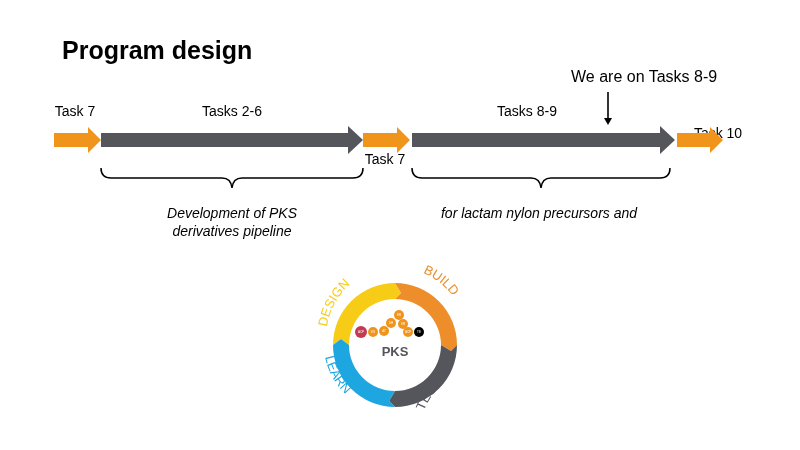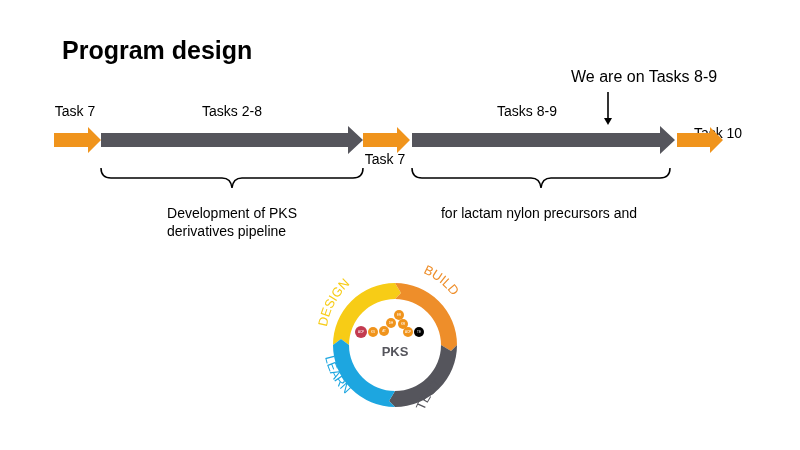--- a/index.html
+++ b/index.html
@@ -1,31 +1,31 @@
 <!DOCTYPE html>
 <html><head>
 <meta charset="utf-8">
 <style>
   html, body { margin: 0; padding: 0; background: #ffffff; }
   body { width: 800px; height: 450px; position: relative; overflow: hidden; font-family: "Liberation Sans", sans-serif; color: #000; }
   .abs { position: absolute; }
   #title { left: 62px; top: 36px; font-size: 25px; font-weight: bold; white-space: nowrap; }
   .task-label { font-size: 14px; white-space: nowrap; transform: translateX(-50%); }
-  .brace-text { font-size: 14px; line-height: 18px; transform: translateX(-50%); white-space: nowrap; }
+  .brace-text { font-size: 14px; text-align: center; line-height: 18px; transform: translateX(-50%); white-space: nowrap; font-style: italic; }
   #status-note { left: 527px; top: 68px; font-size: 16px; white-space: nowrap; margin-left: 44px; }
   #pipeline-svg { left: 0; top: 0; }
   #cycle { left: 305px; top: 255px; width: 180px; height: 165px; }
 </style>
 </head>
 <body>
 
 <div id="title" class="abs">Program design</div>
 
 <div class="abs task-label" style="left:75px; top:103px;">Task 7</div>
-<div class="abs task-label" style="left:232px; top:103px;">Tasks 2-8</div>
+<div class="abs task-label" style="left:232px; top:103px;">Tasks 2-6</div>
 <div class="abs task-label" style="left:385px; top:103px;margin-top:48px;">Task 7</div>
 <div class="abs task-label" style="left:527px; top:103px;">Tasks 8-9</div>
 <div class="abs task-label" style="left:718px; top:103px;margin-top:22px;">Task 10</div>
 
 <div id="status-note" class="abs">We are on Tasks 8-9</div>
 
 <svg id="pipeline-svg" class="abs" width="800" height="260">
 
   <polygon fill="#F0941C" points="54,133 88,133 88,127 101,140 88,153 88,147 54,147"></polygon>
 

